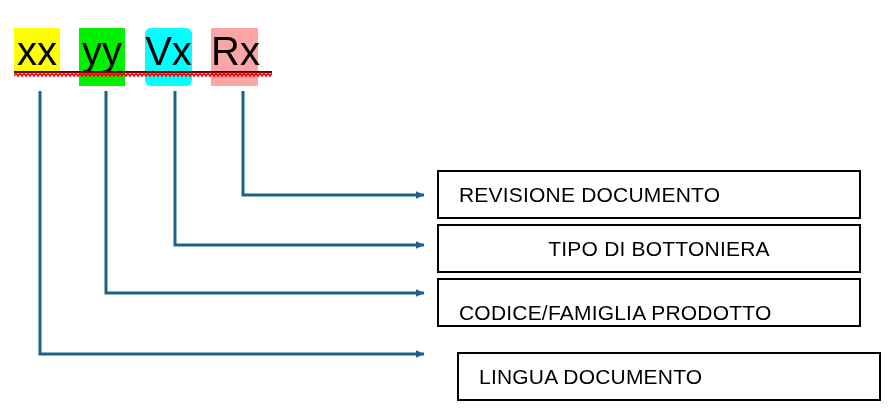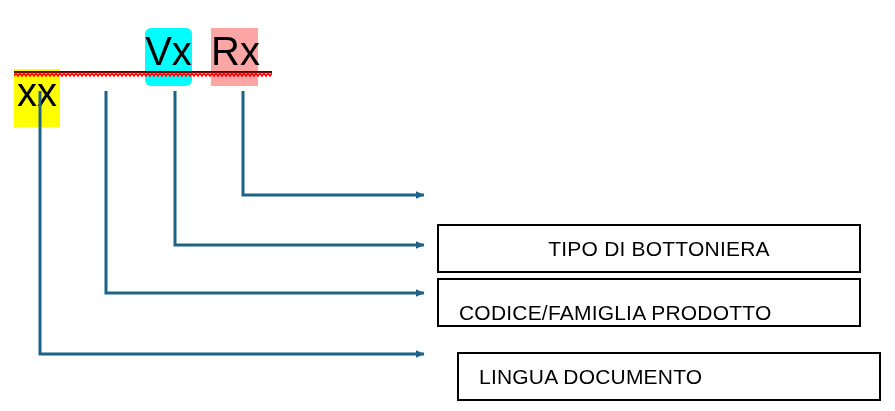--- a/index.html
+++ b/index.html
@@ -78,22 +78,23 @@
     color: #000000;
     letter-spacing: 0.2px;
     white-space: nowrap;
   }
 </style>
 </head>
 <body>
 
 <div id="page">
 
-  <div class="token token-hl-yellow" style="left:14px; top:28px; width:46px; height:58px;margin-top:41px;"><span>xx</span></div>
+  <div class="token token-hl-yellow" style="left:14px; top:28px; width:46px; height:44px;"><span>xx</span></div>
 
+  <div class="token token-hl-green" style="left:79px; top:28px; width:46px; height:58px;"><span>yy</span></div>
 
   <div class="token token-hl-cyan" style="left:145px; top:28px; width:47px; height:58px;border-radius:6px;"><span>Vx</span></div>
 
   <div class="token token-hl-gray" style="left:211px; top:28px; width:47px; height:58px;"><span>Rx</span></div>
 
   <div class="code-baseline" style="left:14px; top:71px; width:258px;"></div>
 
   <div class="squiggle" style="left:14px; top:72px; width:258px;">
     <svg width="258" height="6" viewBox="0 0 258 6" xmlns="http://www.w3.org/2000/svg">
       <path d="M0 4 L2 1 L4 4 L6 1 L8 4 L10 1 L12 4 L14 1 L16 4 L18 1 L20 4 L22 1 L24 4 L26 1 L28 4 L30 1 L32 4 L34 1 L36 4 L38 1 L40 4 L42 1 L44 4 L46 1 L48 4 L50 1 L52 4 L54 1 L56 4 L58 1 L60 4 L62 1 L64 4 L66 1 L68 4 L70 1 L72 4 L74 1 L76 4 L78 1 L80 4 L82 1 L84 4 L86 1 L88 4 L90 1 L92 4 L94 1 L96 4 L98 1 L100 4 L102 1 L104 4 L106 1 L108 4 L110 1 L112 4 L114 1 L116 4 L118 1 L120 4 L122 1 L124 4 L126 1 L128 4 L130 1 L132 4 L134 1 L136 4 L138 1 L140 4 L142 1 L144 4 L146 1 L148 4 L150 1 L152 4 L154 1 L156 4 L158 1 L160 4 L162 1 L164 4 L166 1 L168 4 L170 1 L172 4 L174 1 L176 4 L178 1 L180 4 L182 1 L184 4 L186 1 L188 4 L190 1 L192 4 L194 1 L196 4 L198 1 L200 4 L202 1 L204 4 L206 1 L208 4 L210 1 L212 4 L214 1 L216 4 L218 1 L220 4 L222 1 L224 4 L226 1 L228 4 L230 1 L232 4 L234 1 L236 4 L238 1 L240 4 L242 1 L244 4 L246 1 L248 4 L250 1 L252 4 L254 1 L256 4 L258 1" fill="none" stroke="#ff0000" stroke-width="1.6"></path>
@@ -109,20 +110,23 @@
 
     <path d="M243,91 L243,195 L424,195" fill="none" stroke="#1f6287" stroke-width="3" marker-end="url(#arrowhead)"></path>
 
     <path d="M175,91 L175,245 L424,245" fill="none" stroke="#1f6287" stroke-width="3" marker-end="url(#arrowhead)"></path>
 
     <path d="M106,91 L106,293 L424,293" fill="none" stroke="#1f6287" stroke-width="3" marker-end="url(#arrowhead)"></path>
 
     <path d="M40,91 L40,354 L424,354" fill="none" stroke="#1f6287" stroke-width="3" marker-end="url(#arrowhead)"></path>
   </svg>
 
+  <div class="label-box" style="top:170px;">
+    <span class="label-text">REVISIONE DOCUMENTO</span>
+  </div>
 
   <div class="label-box" style="top:224px;justify-content:center;">
     <span class="label-text">TIPO DI BOTTONIERA</span>
   </div>
 
   <div class="label-box" style="top:278px;align-items:flex-end;">
     <span class="label-text">CODICE/FAMIGLIA PRODOTTO</span>
   </div>
 
   <div class="label-box" style="top:352px;margin-left:20px;">

